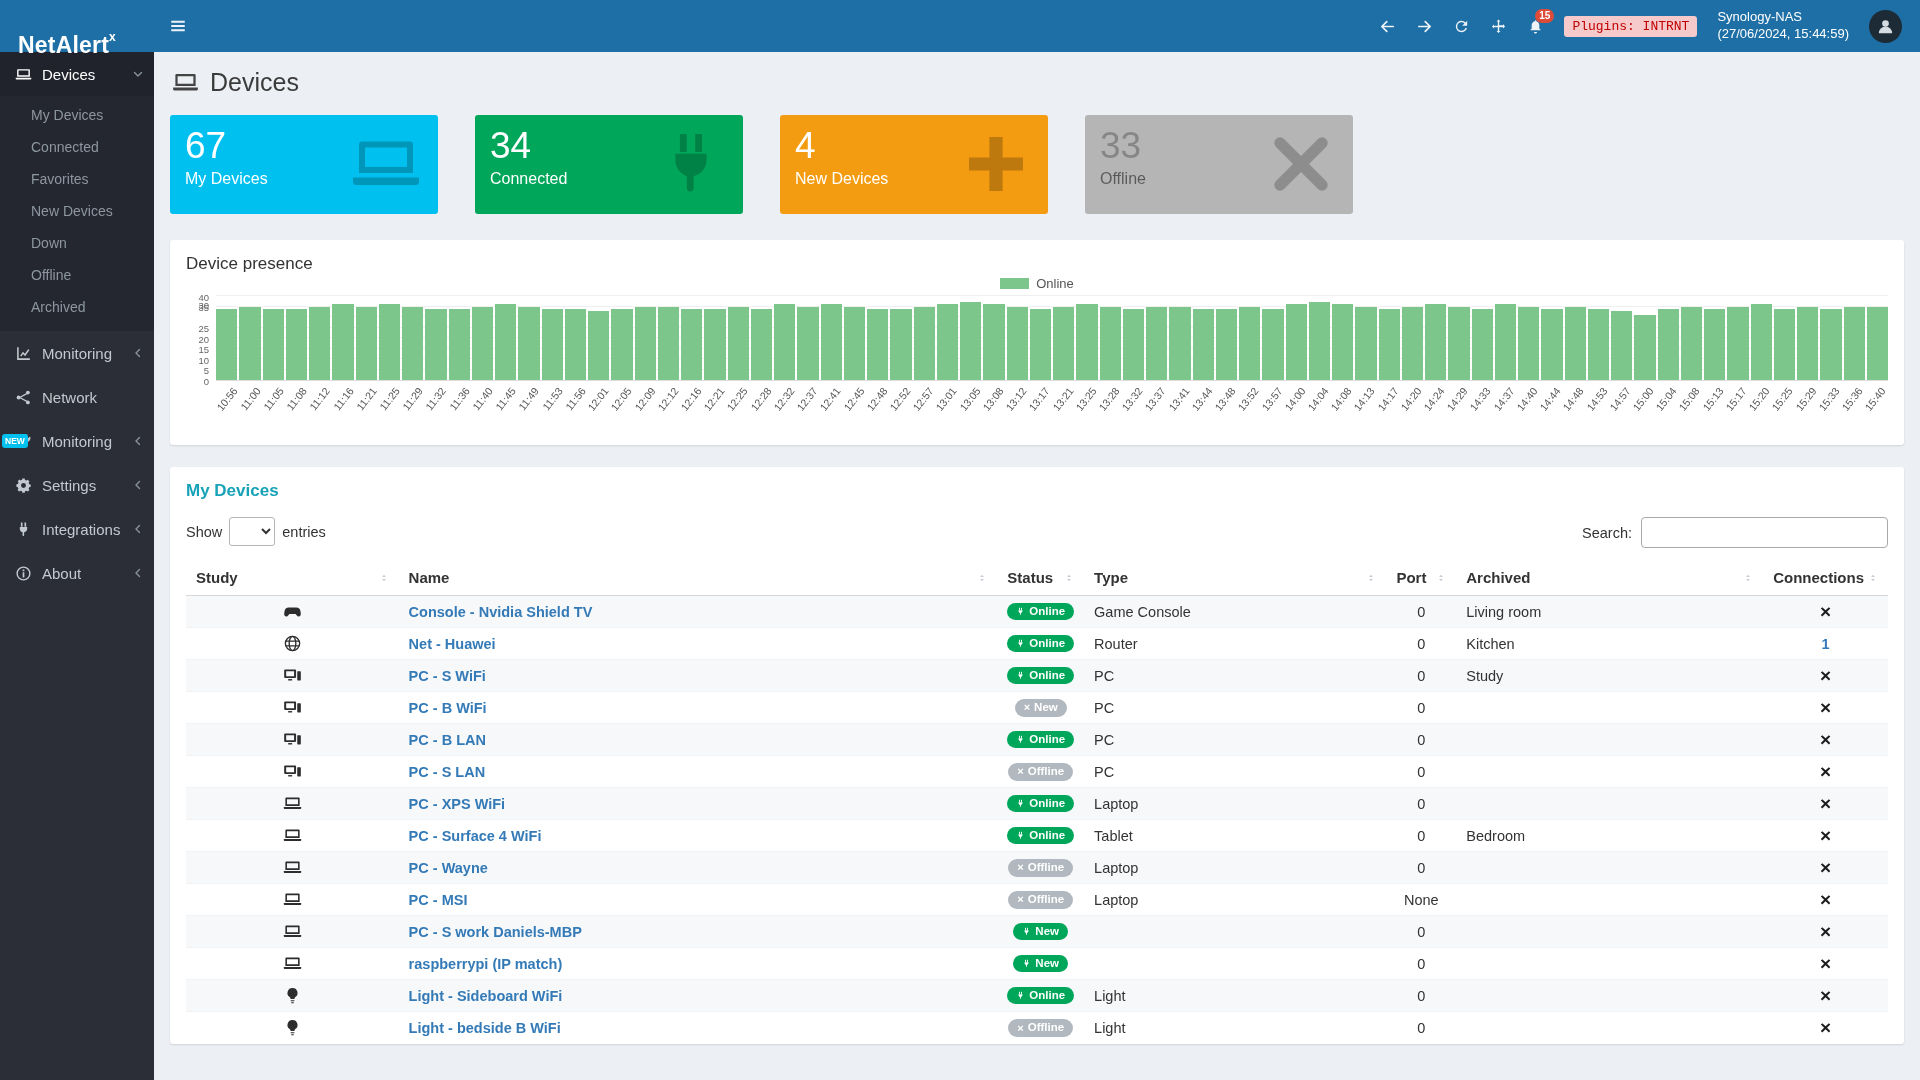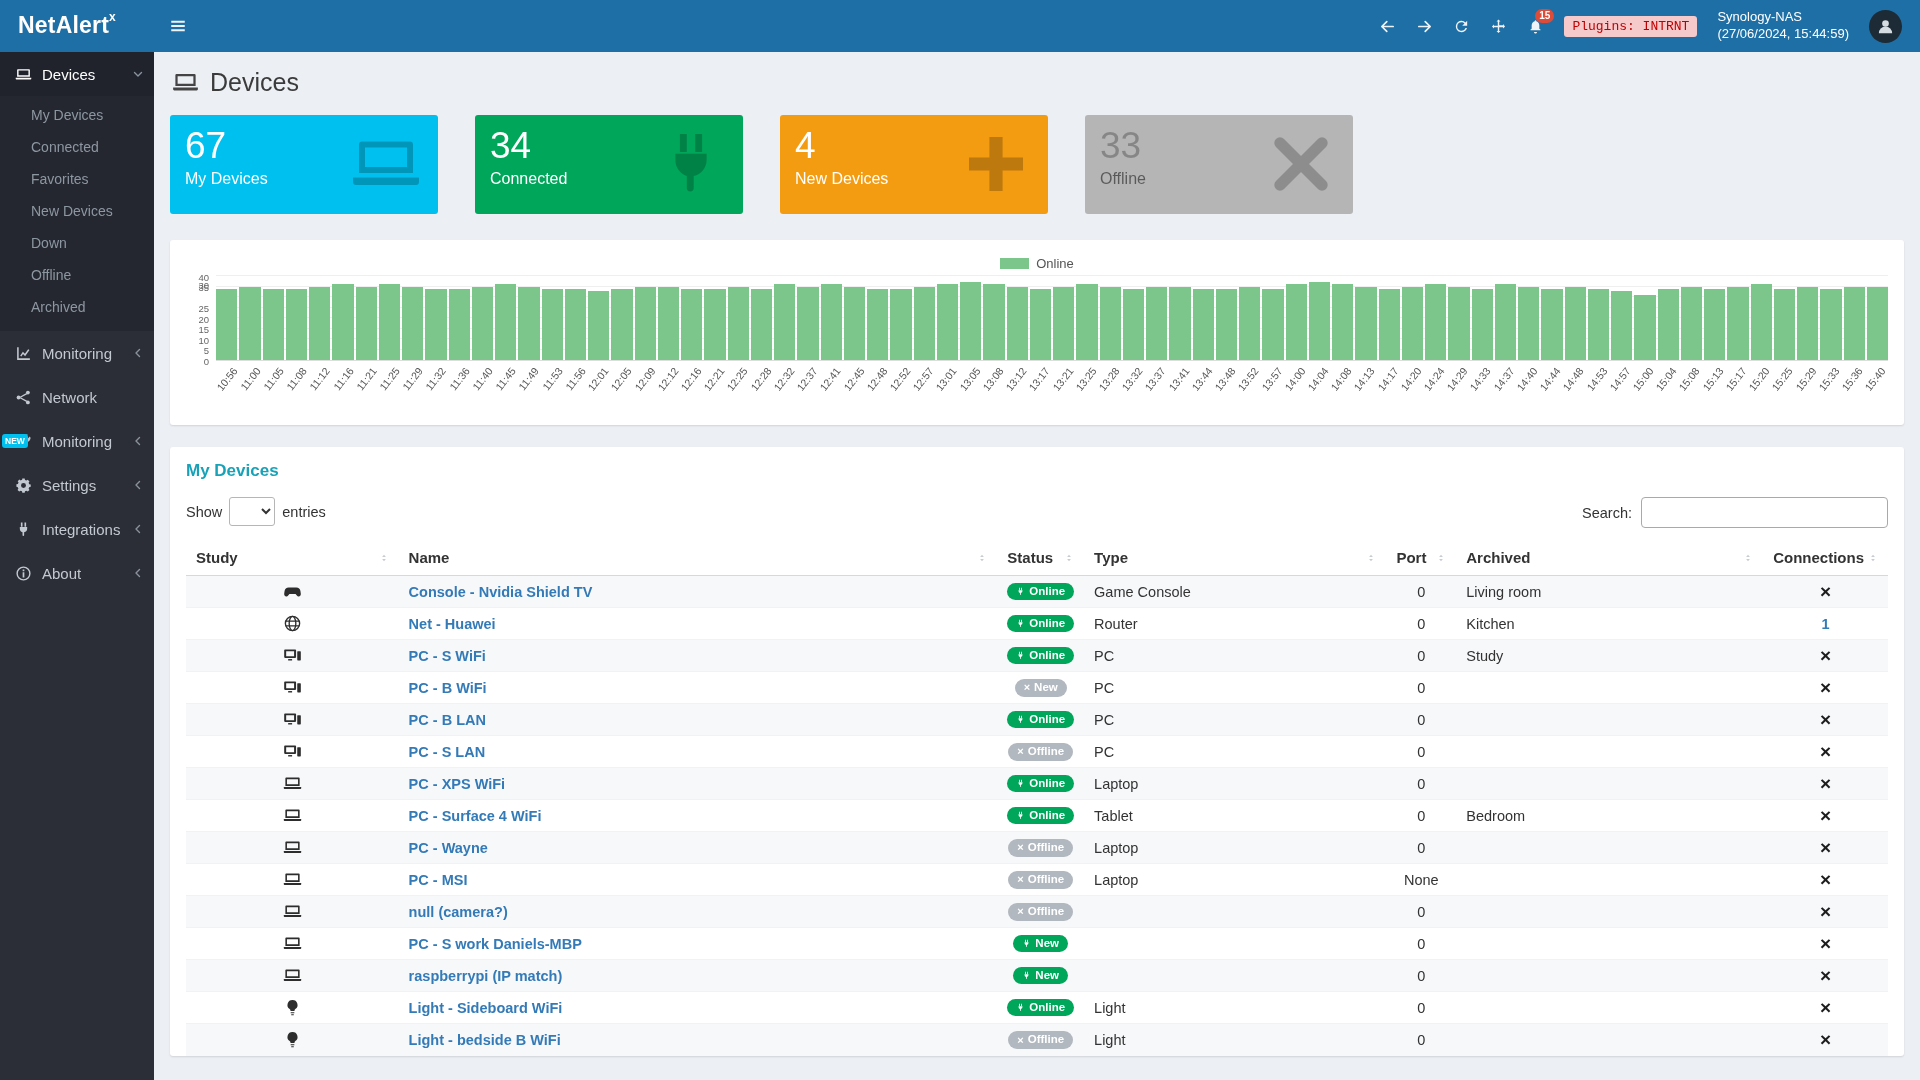--- a/index.html
+++ b/index.html
@@ -4,21 +4,21 @@
 <style>
   * { box-sizing:border-box; margin:0; padding:0; }
   html,body { width:1920px; height:1080px; overflow:hidden; }
   body { font-family:"Liberation Sans", sans-serif; background:#ecf0f5; color:#333; position:relative; }
 
   .icon { display:inline-flex; align-items:center; justify-content:center; }
   .icon svg { width:100%; height:100%; display:block; }
 
   
   .topbar { position:absolute; top:0; left:0; right:0; height:52px; background:#1e6fa6; color:#fff; display:flex; z-index:30; }
-  .brand { width:154px; min-width:154px; display:flex; align-items:flex-start; justify-content:flex-start; padding:12px 0 0 18px; font-size:23px; font-weight:700; letter-spacing:.2px; cursor:pointer; }
+  .brand { width:154px; min-width:154px; display:flex; align-items:flex-start; justify-content:flex-start; padding:12px 0 0 18px; font-size:23px; font-weight:700; letter-spacing:.2px; cursor:pointer;margin-top:20px; }
   .brand sup { font-size:12px; margin-top:-2px; }
   .topbar-main { flex:1; display:flex; align-items:center; padding:0 18px 0 14px; }
   .tb-icon { width:17px; height:17px; color:#eef3f8; cursor:pointer; }
   .hamburger { width:20px; height:18px; }
   .topbar-right { margin-left:auto; display:flex; align-items:center; gap:20px; }
   .bell-wrap { position:relative; display:inline-flex; }
   .bell-badge { position:absolute; top:-9px; right:-10px; background:#dd4b39; color:#fff; font-size:10px; font-weight:700; line-height:1; padding:2px 4px; border-radius:7px; }
   .plugins-badge { background:#f6c9cb; color:#c00000; font-family:"Liberation Mono", monospace; font-size:13px; padding:3px 8px; border-radius:3px; cursor:pointer; white-space:nowrap; }
   .host-info { font-size:13px; line-height:1.3; color:#fff; white-space:nowrap; }
   .avatar { width:33px; height:33px; border-radius:50%; background:#1d2b36; display:flex; align-items:center; justify-content:center; cursor:pointer; }
@@ -322,20 +322,21 @@
           <div class="stat-label">Offline</div>
           <span class="icon stat-icon">
             <svg viewBox="0 0 24 24" fill="none" stroke="currentColor" stroke-width="3.8" stroke-linecap="round">
               <path d="M5 5l14 14M19 5L5 19"></path>
             </svg>
           </span>
         </div>
       </div>
 
     <div class="box presence-box">
+      <div class="box-title">Device presence</div>
       <div class="legend">
         <span class="legend-swatch" style="background: rgb(124, 198, 140);"></span>
         <span>Online</span>
       </div>
       <div class="chart">
         <div class="y-axis" id="y-axis">
             <span class="y-tick" style="bottom:0px">0</span>
             <span class="y-tick" style="bottom:10.5px">5</span>
             <span class="y-tick" style="bottom:21px">10</span>
             <span class="y-tick" style="bottom:31.5px">15</span>
@@ -943,36 +944,20 @@
               <td class="c-port">None</td>
               <td></td>
               <td class="c-conn"><span class="conn-x">×</span></td>
             </tr>
             <tr>
               <td class="c-icon"><span class="icon dev-icon">
                   <svg viewBox="0 0 24 24" fill="currentColor">
                     <path d="M4 4.5h16a1 1 0 0 1 1 1v9.5H3V5.5a1 1 0 0 1 1-1zm1 2v6.5h14V6.5H5zM1 16.5h22v1.5a1 1 0 0 1-1 1H2a1 1 0 0 1-1-1v-1.5z"></path>
                   </svg>
                 </span></td>
-              <td><a class="dev-link">null (camera?)</a></td>
-              <td class="c-status"><span class="status-badge b-gray">
-                  <span class="bx">×</span>
-                  <span>Offline</span>
-                </span></td>
-              <td></td>
-              <td class="c-port">0</td>
-              <td></td>
-              <td class="c-conn"><span class="conn-x">×</span></td>
-            </tr>
-            <tr>
-              <td class="c-icon"><span class="icon dev-icon">
-                  <svg viewBox="0 0 24 24" fill="currentColor">
-                    <path d="M4 4.5h16a1 1 0 0 1 1 1v9.5H3V5.5a1 1 0 0 1 1-1zm1 2v6.5h14V6.5H5zM1 16.5h22v1.5a1 1 0 0 1-1 1H2a1 1 0 0 1-1-1v-1.5z"></path>
-                  </svg>
-                </span></td>
               <td><a class="dev-link">PC - S work Daniels-MBP</a></td>
               <td class="c-status"><span class="status-badge b-green">
                   <span class="icon b-ic">
                     <svg viewBox="0 0 24 24" fill="currentColor">
                       <path d="M8.3 2h2.3v6H8.3zM13.4 2h2.3v6h-2.3zM6.8 8.6h10.4v2a5.5 5.5 0 0 1-4.3 5.4V20a1.15 1.15 0 0 1-2.3 0v-4a5.5 5.5 0 0 1-3.8-5.4v-2z"></path>
                     </svg>
                   </span>
                   <span>New</span>
                 </span></td>
               <td></td>

